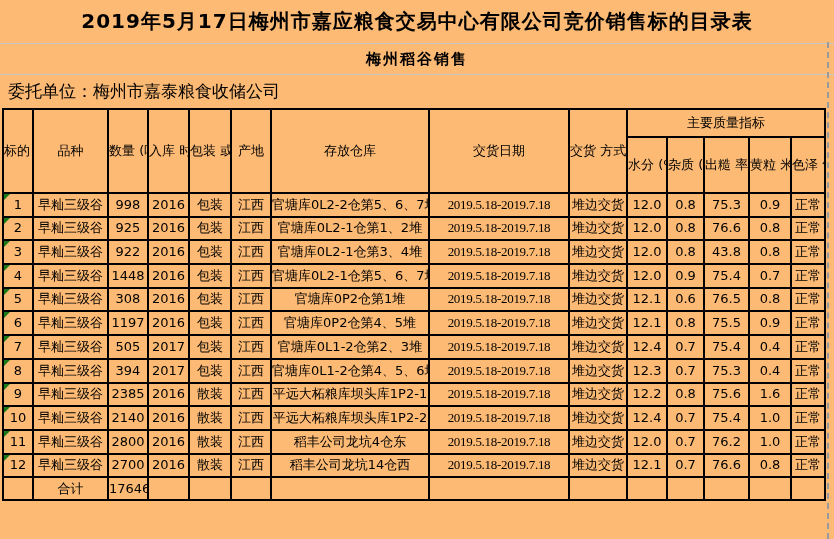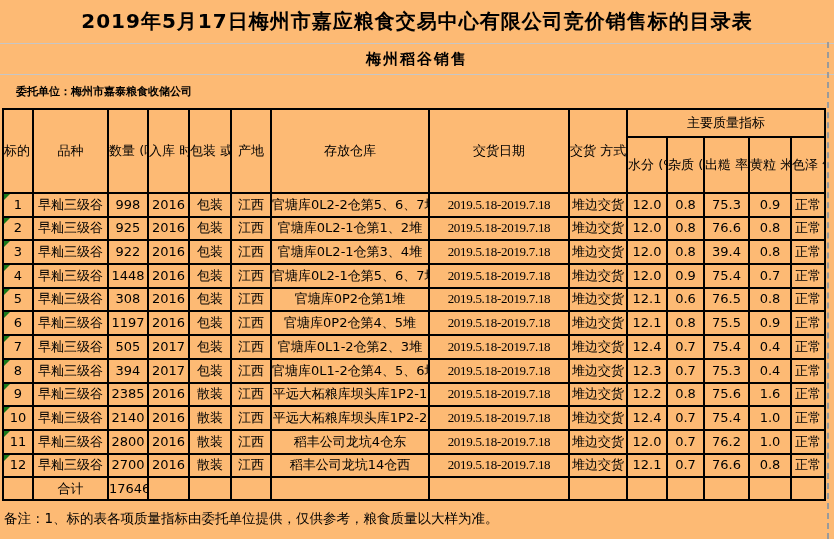--- a/index.html
+++ b/index.html
@@ -12,21 +12,21 @@
     display:flex;align-items:center;justify-content:center;
     font-size:20px;font-weight:bold;letter-spacing:1px;white-space:nowrap;
   }
   .subtitle-row{
     height:30px;border-bottom:1px solid #c6c6c6;
     display:flex;align-items:center;justify-content:center;
     font-size:15px;font-weight:bold;letter-spacing:2px;
   }
   .entrust-row{
     height:33px;display:flex;align-items:center;
-    font-size:11px;padding-left:16px;font-weight:bold;
+    font-size:17px;padding-left:8px;
   }
   table.cat{
     margin-left:2px;border-collapse:collapse;table-layout:fixed;width:822px;
   }
   table.cat td, table.cat th{
     border:2px solid #000;padding:0;text-align:center;vertical-align:middle;
     font-weight:normal;font-size:13px;line-height:1.1;white-space:nowrap;
     overflow:hidden;
   }
   thead th{white-space:pre-line;}
@@ -148,21 +148,21 @@
     <td><span class="cellv">早籼三级谷</span></td>
     <td><span class="cellv">922</span></td>
     <td><span class="cellv">2016</span></td>
     <td><span class="cellv">包装</span></td>
     <td><span class="cellv">江西</span></td>
     <td class="c-wh"><span class="cellv">官塘库0L2-1仓第3、4堆</span></td>
     <td class="c-date"><span class="cellv">2019.5.18-2019.7.18</span></td>
     <td><span class="cellv">堆边交货</span></td>
     <td><span class="cellv">12.0</span></td>
     <td><span class="cellv">0.8</span></td>
-    <td><span class="cellv">39.4</span></td>
+    <td><span class="cellv">43.8</span></td>
     <td><span class="cellv">0.8</span></td>
     <td><span class="cellv">正常</span></td>
   </tr>
         <tr>
     <td class="c-no"><span class="tri"></span><span class="cellv">4</span></td>
     <td><span class="cellv">早籼三级谷</span></td>
     <td><span class="cellv">1448</span></td>
     <td><span class="cellv">2016</span></td>
     <td><span class="cellv">包装</span></td>
     <td><span class="cellv">江西</span></td>
@@ -317,16 +317,15 @@
         <td></td>
         <td></td>
         <td></td>
         <td></td>
         <td></td>
         <td></td>
       </tr>
     </tfoot>
   </table>
 
-  <div class="note-row">备注：1、标的表各项质量指标由委托单位提供，仅供参考，粮食质量以大样为准。</div>
 
   <div class="page-break"></div>
 </div>
 
 </body></html>

